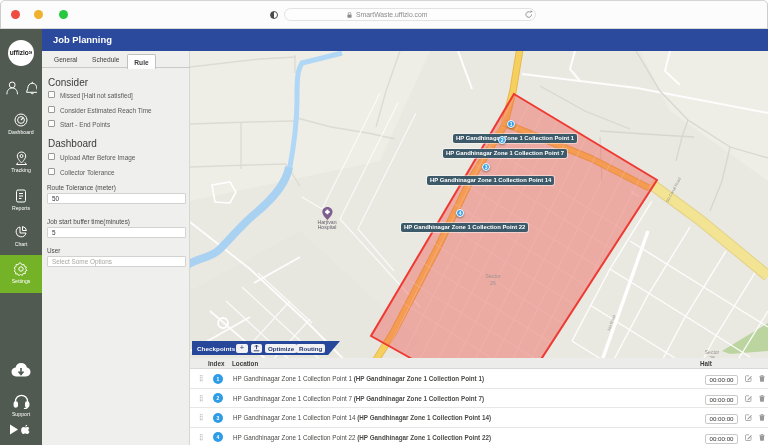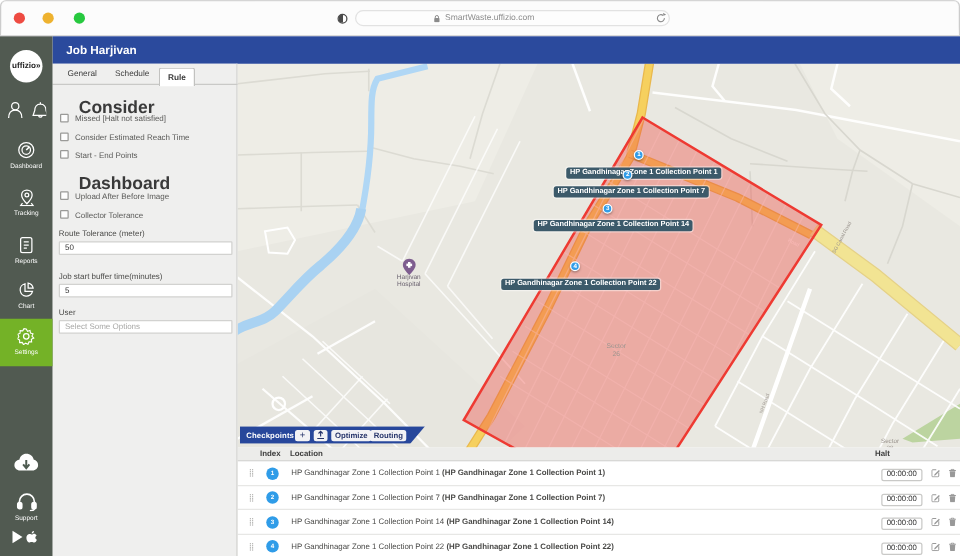--- a/index.html
+++ b/index.html
@@ -15,21 +15,21 @@
 #logo{left:8px;top:40px;width:26px;height:26px;background:#fff;border-radius:50%;color:#1c1c1c;font-size:6.5px;font-weight:bold;text-align:center;line-height:26px;}
 .sideitem{width:42px;text-align:center;color:#fff;font-size:5.2px;}
 .sideitem div{margin-top:1px;}
 
 #hdr{left:42px;top:29px;width:726px;height:22px;background:#2b4a9d;color:#fff;font-size:9.4px;font-weight:bold;line-height:22px;padding-left:11px;}
 
 #form{left:42px;top:51px;width:148px;height:394px;background:#efefee;border-right:1px solid #d6d6d4;}
 #tabs{left:42px;top:51px;width:148px;height:17px;border-bottom:1px solid #c9c9c7;font-size:6.6px;color:#3c3c3c;}
 .tab{top:0;height:17px;line-height:17px;}
 #tabrule{left:85px;top:3px;width:29px;height:15px;background:#fff;border:1px solid #c2c2c0;border-bottom:none;text-align:center;line-height:15px;font-weight:bold;border-radius:2px 2px 0 0;}
-.h1{color:#3a3a3a;font-weight:bold;font-size:14px;margin-left:15px;}
+.h1{color:#3a3a3a;font-weight:normal;font-size:10px;}
 .cb{width:7px;height:7px;border:1px solid #9a9a98;background:#fdfdfd;border-radius:1px;}
 .cl{font-size:6.4px;color:#5a5a58;}
 .inp{background:#fff;border:1px solid #d2d2d0;height:11px;font-size:6.4px;color:#333;line-height:9px;padding-left:4px;border-radius:1px;}
 
 #map{left:190px;top:51px;width:578px;height:394px;background:#e9e9e2;}
 .mlabel{background:#3c5a6a;color:#fff;font-weight:bold;font-size:5.9px;height:9px;line-height:9.5px;padding:0 3px;border-radius:2px;box-shadow:0 0 0 1px rgba(255,255,255,.45);white-space:nowrap;}
 .marker{width:8.2px;height:8.2px;background:#319de8;border:1.1px solid #fff;border-radius:50%;color:#fff;font-size:5px;font-weight:bold;text-align:center;line-height:6px;box-shadow:0 1px 2px rgba(0,0,0,.35);}
 
 #cpbar{left:192px;top:341px;width:148px;height:14px;background:#27479b;color:#fff;clip-path:polygon(0 0,100% 0,92% 100%,0 100%);display:flex;align-items:center;padding:0 6px 0 5px;}
 #cpbar b{font-size:6.2px;margin-right:4px;letter-spacing:0.1px;}
@@ -261,21 +261,21 @@
         <path d="M6,3 V5.8 a0.7,0.7 0 0 1 -0.7,0.7 H1.2 a0.7,0.7 0 0 1 -0.7,-0.7 V1.5 a0.7,0.7 0 0 1 0.7,-0.7 H4" fill="none" stroke="#999" stroke-width="0.8"></path>
         <path d="M2.6,4.4 L6.1,0.9 L6.9,1.7 L3.4,5.2 L2.3,5.5 Z" fill="#999"></path>
       </svg>
       <svg class="abs" style="left:569px;top:6px;" width="6" height="7" viewBox="0 0 6 7">
         <path d="M0.3,1.4 H5.7 M2,1.2 V0.4 H4 V1.2" stroke="#999" stroke-width="0.8" fill="none"></path>
         <path d="M0.8,2 H5.2 L4.9,6.3 a0.6,0.6 0 0 1 -0.6,0.5 H1.7 a0.6,0.6 0 0 1 -0.6,-0.5 Z" fill="#999"></path>
       </svg>
     </div>
 </div>
 
-<div id="hdr" class="abs">Job Harjivan</div>
+<div id="hdr" class="abs">Job Planning</div>
 
 <div id="form" class="abs"></div>
 <div id="tabs" class="abs">
 <span class="tab abs" style="left:12px;">General</span>
 <span class="tab abs" style="left:50px;">Schedule</span>
 <span id="tabrule" class="abs">Rule</span>
 </div>
 <div class="abs h1" style="left:48px;top:77px;">Consider</div>
 <div class="abs cb" style="left:48px;top:91px;"></div>
 <div class="abs cl" style="left:60px;top:91.5px;">Missed [Halt not satisfied]</div>

